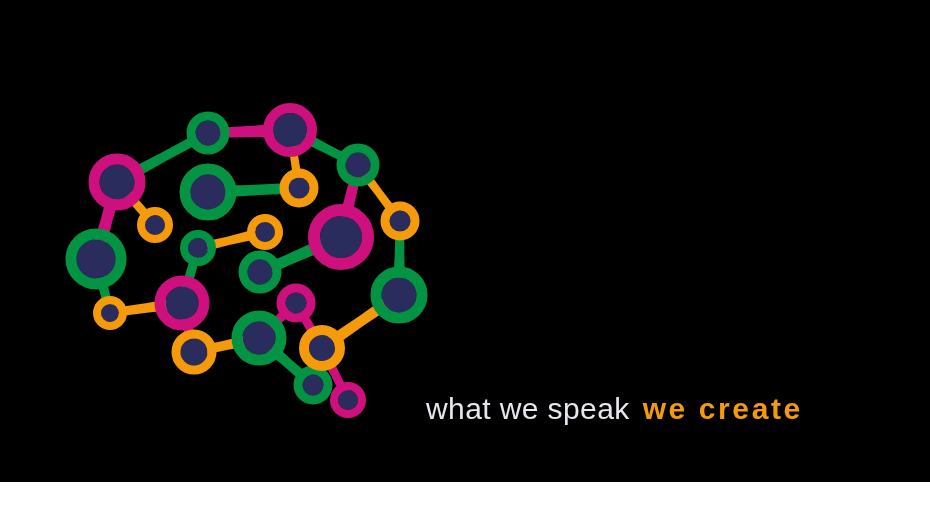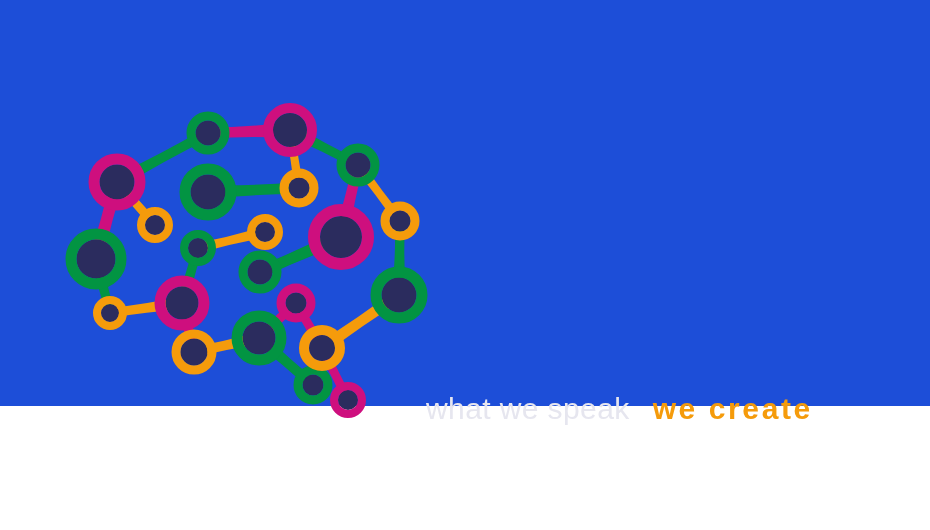--- a/index.html
+++ b/index.html
@@ -9,22 +9,22 @@
   }
   body {
     width: 930px;
     height: 530px;
     overflow: hidden;
     font-family: "Liberation Sans", sans-serif;
   }
   #stage {
     position: relative;
     width: 930px;
-    height: 406px;
-    background: #1d4ed8;
+    height: 482px;
+    background: #000000;
   }
   #brain-logo {
     position: absolute;
     left: 0px;
     top: 0px;
     width: 470px;
     height: 470px;
   }
   #tagline {
     position: absolute;
@@ -41,21 +41,21 @@
     font-weight: 300;
     color: #E6E6EF;
     letter-spacing: 0.4px;
   }
   .tag-bold {
     font-family: "Liberation Sans", sans-serif;
     font-size: 30px;
     font-weight: 700;
     color: #F59B0B;
     letter-spacing: 2.6px;
-    margin-left: 23px;
+    margin-left: 13px;
   }
 </style>
 </head>
 <body>
 
 <div id="stage">
 
   <svg id="brain-logo" viewBox="0 0 470 470" xmlns="http://www.w3.org/2000/svg">
     <g id="logo-links">
         <path d="M 120.08164884972761 187.72306214949413 Q 164.26365134169026 160.7753524917105 210.6075490266926 137.84259104957195 L 205.3924509733074 128.15740895042805 Q 160.73634865830974 154.2246475082895 113.91835115027239 176.27693785050587 Z" fill="#029442"></path>

